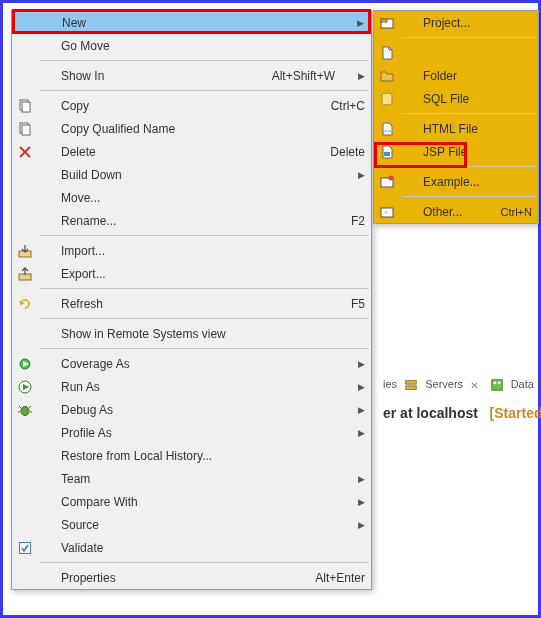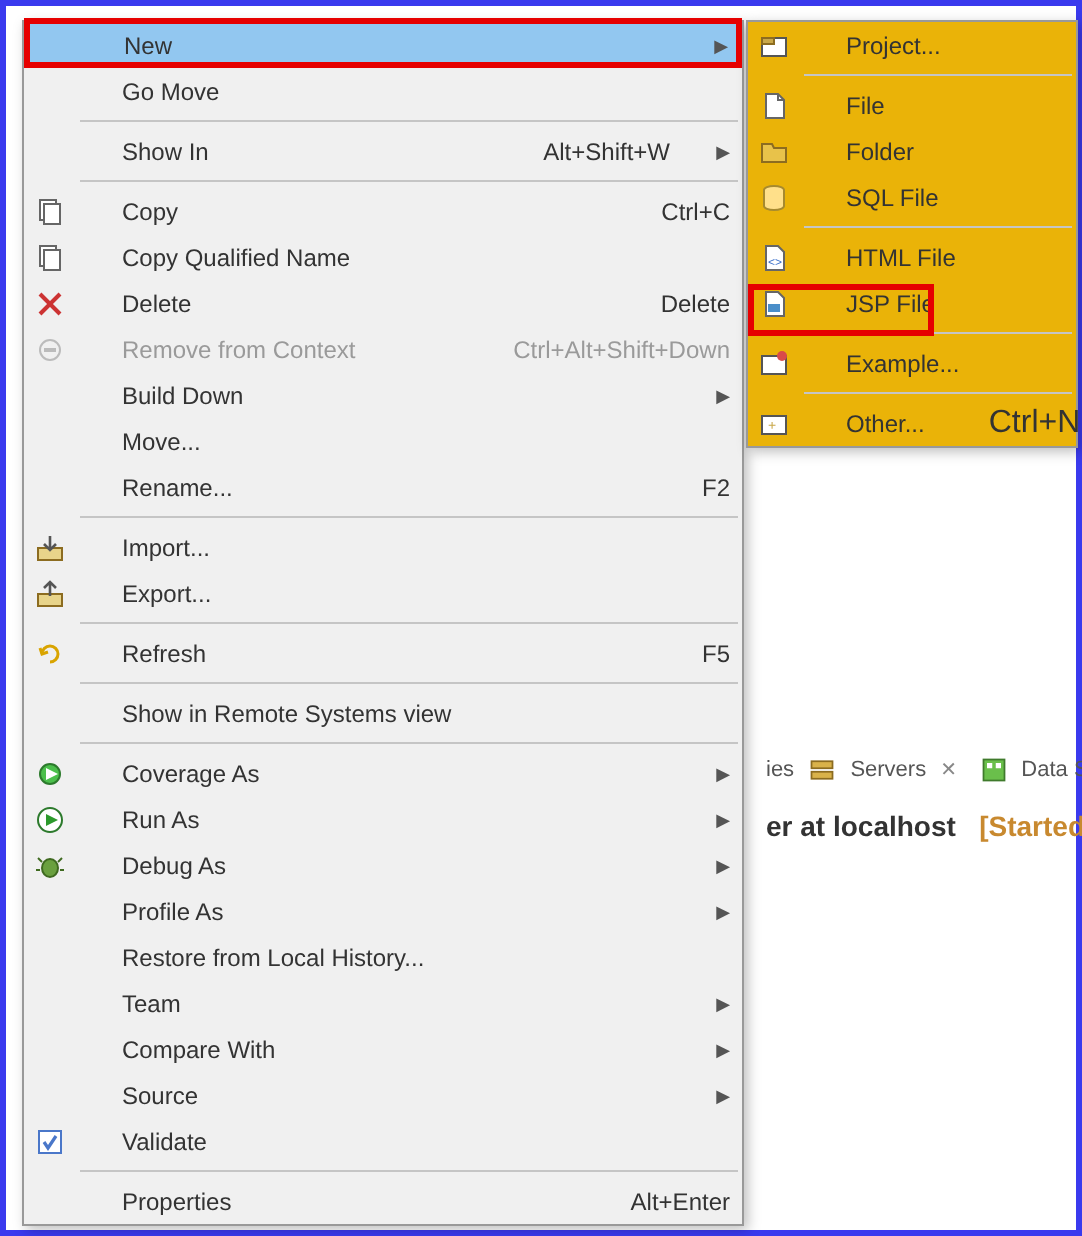--- a/index.html
+++ b/index.html
@@ -191,30 +191,20 @@
     <div class="menu-item">
       <span class="icon">
         <svg width="16" height="16" viewBox="0 0 16 16">
             <line x1="3" y1="3" x2="13" y2="13" stroke="#cc3333" stroke-width="2"></line>
             <line x1="13" y1="3" x2="3" y2="13" stroke="#cc3333" stroke-width="2"></line>
           </svg>
       </span>
       <span class="label">Delete</span>
       <span class="accel">Delete</span>
     </div>
-    <div class="menu-item disabled">
-      <span class="icon">
-        <svg width="16" height="16" viewBox="0 0 16 16">
-            <circle cx="8" cy="8" r="5" fill="none" stroke="#bbb"></circle>
-            <line x1="5" y1="8" x2="11" y2="8" stroke="#bbb" stroke-width="2"></line>
-          </svg>
-      </span>
-      <span class="label">Remove from Context</span>
-      <span class="accel">Ctrl+Alt+Shift+Down</span>
-    </div>
     <div class="menu-item">
       <span class="icon"></span>
       <span class="label">Build Down</span>
       <span class="arrow">▶</span>
     </div>
     <div class="menu-item">
       <span class="icon"></span>
       <span class="label">Move...</span>
     </div>
     <div class="menu-item">
@@ -356,21 +346,20 @@
 
     <div class="menu-sep"></div>
 
     <div class="menu-item">
       <span class="icon">
         <svg width="16" height="16" viewBox="0 0 16 16">
             <path d="M4 2 L10 2 L13 5 L13 14 L4 14 Z" fill="#fff" stroke="#666"></path>
             <path d="M10 2 L10 5 L13 5" fill="none" stroke="#666"></path>
           </svg>
       </span>
-      <span class="label">File</span>
     </div>
     <div class="menu-item">
       <span class="icon">
         <svg width="16" height="16" viewBox="0 0 16 16">
             <path d="M2 4 L7 4 L8 6 L14 6 L14 13 L2 13 Z" fill="#e8c24a" stroke="#8c6c20"></path>
           </svg>
       </span>
       <span class="label">Folder</span>
     </div>
     <div class="menu-item">
@@ -419,20 +408,20 @@
     <div class="menu-sep"></div>
 
     <div class="menu-item">
       <span class="icon">
         <svg width="16" height="16" viewBox="0 0 16 16">
             <rect x="2" y="4" width="12" height="9" fill="#fff" stroke="#555"></rect>
             <text x="5" y="11" font-size="7" fill="#c9a84a">+</text>
           </svg>
       </span>
       <span class="label">Other...</span>
-      <span class="accel" style="font-size:16px">Ctrl+N</span>
+      <span class="accel" style="font-size:11px">Ctrl+N</span>
     </div>
   </div>
 
   <div class="red-box" style="left:9px; top:6px; width:359px; height:25px;"></div>
   <div class="red-box" style="left:371px; top:139px; width:93px; height:26px;"></div>
 
 </div>
 
 </body></html>

